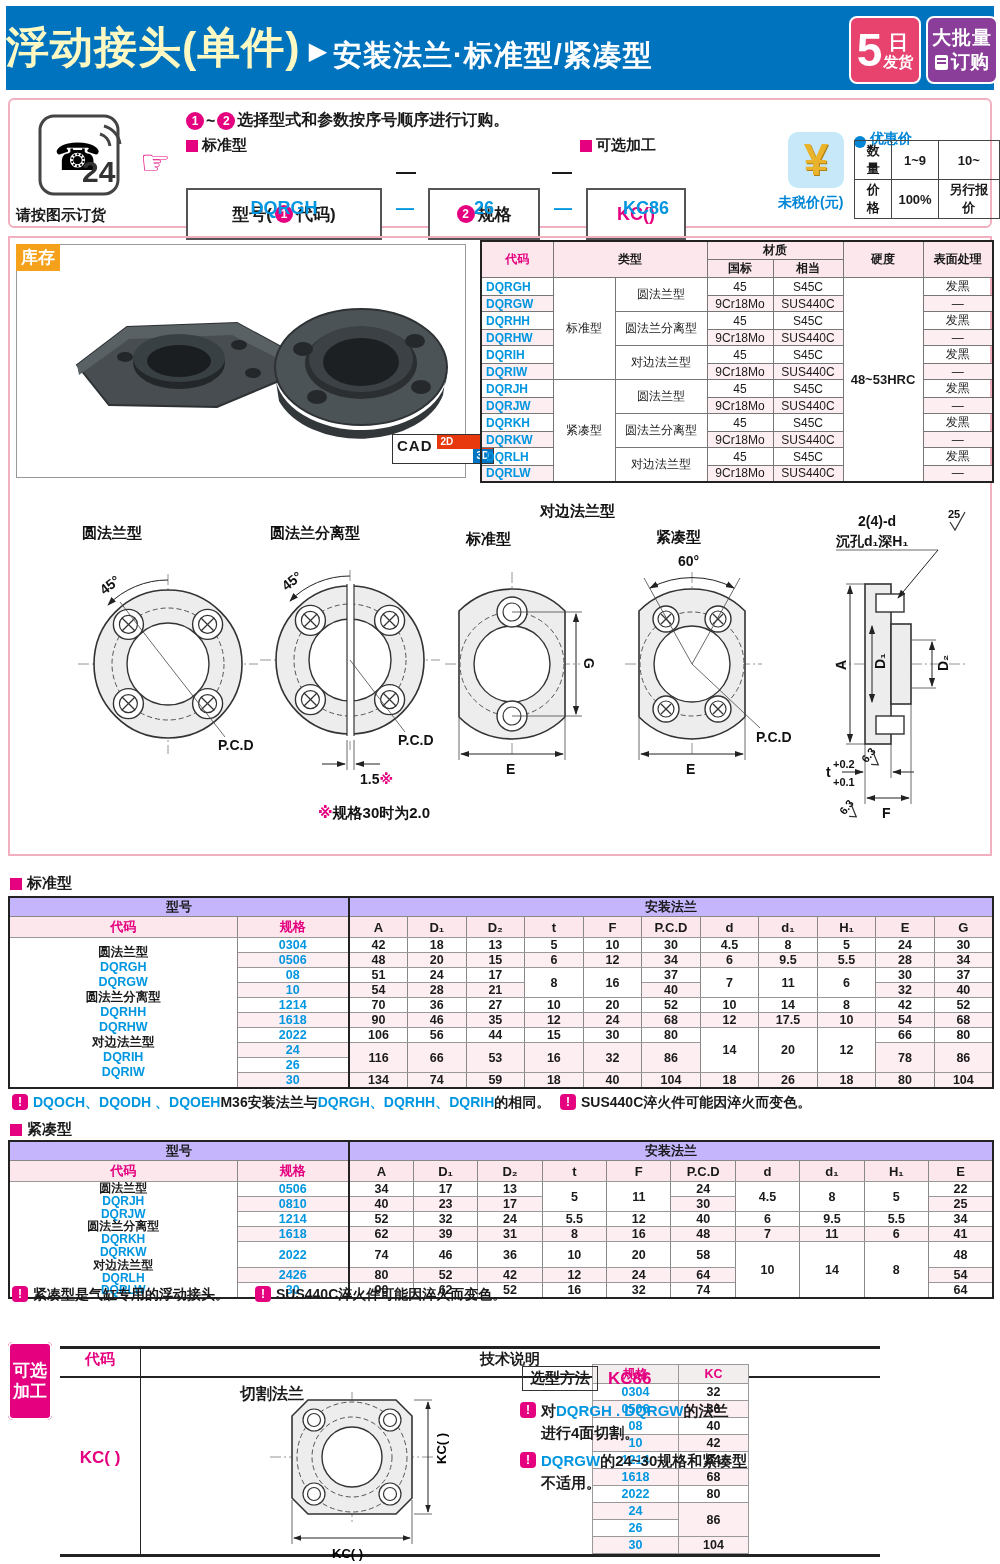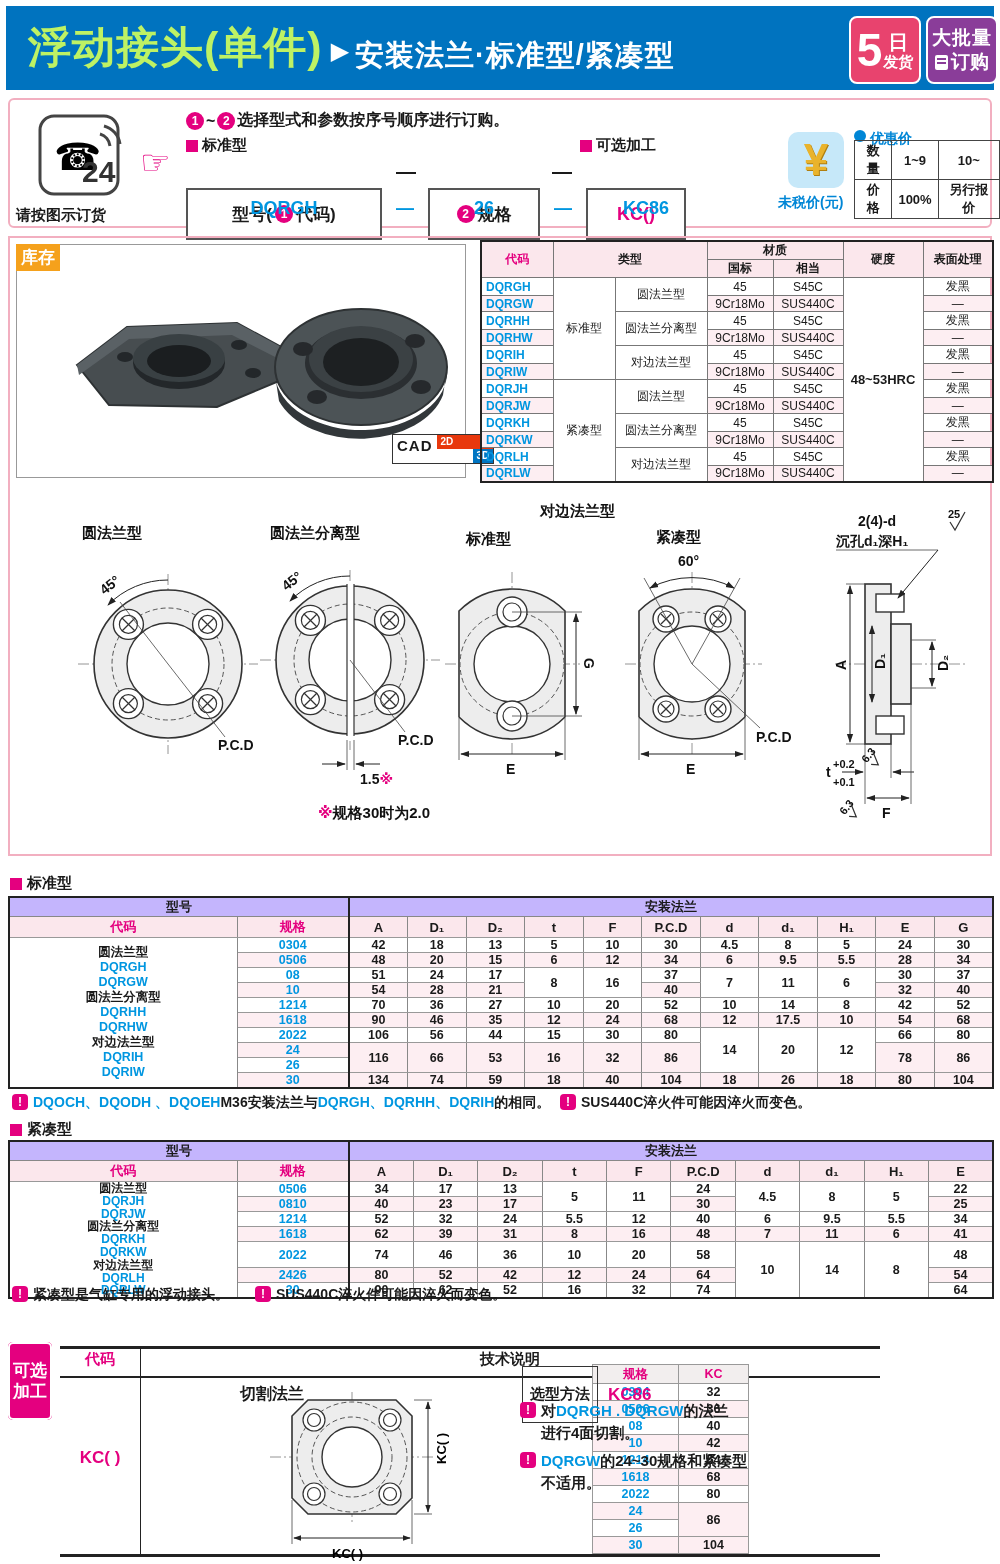--- a/index.html
+++ b/index.html
@@ -8,21 +8,21 @@
     --badgepink:#e8436e; --badgepurple:#8a3d99; --grayhdr:#f4f2f2;
   }
   *{box-sizing:border-box;}
   html,body{margin:0;padding:0;background:#fff;}
   body{font-family:"Liberation Sans","DejaVu Sans",sans-serif;color:var(--ink);}
   #page{position:relative;width:1000px;height:1564px;background:#fff;overflow:hidden;}
   .abs{position:absolute;}
 
   
   .hdr{left:6px;top:6px;width:988px;height:84px;background:var(--blue);display:flex;align-items:center;}
-  .hdr .t1{font-size:43px;font-weight:bold;color:#bef264;margin-left:22px;letter-spacing:1px;}
+  .hdr .t1{font-size:43px;font-weight:bold;color:#fef9c3;letter-spacing:1px;}
   .hdr .arr{color:#fff;font-size:24px;margin:6px 6px 0 8px;}
   .hdr .t2{font-size:29px;font-weight:bold;color:#fff;margin-top:16px;letter-spacing:1px;}
   .badge{position:absolute;top:10px;height:68px;border:2px solid #fff;border-radius:8px;color:#fff;}
   .badge-ship{left:843px;width:72px;background:var(--badgepink);display:flex;align-items:center;justify-content:center;}
   .badge-ship .b5{font-size:46px;font-weight:bold;line-height:46px;}
   .badge-ship .bcol{display:flex;flex-direction:column;align-items:center;margin-left:1px;}
   .badge-ship .bday{font-size:20px;font-weight:bold;line-height:22px;}
   .badge-ship .bshp{font-size:15px;font-weight:bold;line-height:17px;}
   .badge-bulk{left:920px;width:72px;background:var(--badgepurple);display:flex;flex-direction:column;align-items:center;justify-content:center;}
   .badge-bulk .l1{font-size:19px;font-weight:bold;line-height:24px;letter-spacing:1px;}
@@ -46,21 +46,21 @@
   .ob2{left:428px;width:112px;}
   .ob3{left:586px;width:100px;color:var(--mag);font-size:18px;}
   .odash{position:absolute;top:160px;font-size:20px;font-weight:bold;}
   .od1{left:396px;} .od2{left:552px;}
   .example{left:186px;top:198px;width:520px;display:flex;font-size:18px;font-weight:bold;color:var(--link);}
   .example span{display:inline-block;text-align:center;}
   .ex0{width:196px;} .ex1{width:46px;} .ex2{width:112px;} .ex3{width:46px;} .ex4{width:120px;}
   .price-icon{left:788px;top:132px;width:56px;height:56px;background:#c6e8f9;border-radius:10px;display:flex;align-items:center;justify-content:center;}
   .price-icon span{color:#e9b32c;font-size:44px;font-weight:bold;text-shadow:1px 1px 0 #b07f10;}
   .price-cap{left:778px;top:194px;font-size:14px;font-weight:bold;color:#0086d6;}
-  .disc{left:854px;top:130px;font-size:14px;font-weight:bold;color:#0086d6;display:flex;align-items:flex-start;gap:4px;}
+  .disc{left:854px;top:130px;font-size:14px;font-weight:bold;color:#0086d6;display:flex;align-items:flex-end;gap:4px;}
   .disc .dot{width:12px;height:12px;border-radius:50%;background:#0086d6;display:inline-block;}
   table.ptable{left:854px;top:140px;border-collapse:collapse;position:absolute;}
   table.ptable td{border:1px solid #444;font-size:13px;font-weight:bold;padding:1px 6px;height:20px;text-align:center;}
 
   
   .main-frame{left:8px;top:236px;width:984px;height:620px;border:2px solid var(--frame);}
   .photo-box{left:16px;top:244px;width:450px;height:234px;border:1px solid #999;background:#fff;}
   .stock{left:16px;top:244px;width:44px;height:27px;background:var(--orange);color:#fff;font-size:17px;font-weight:bold;display:flex;align-items:center;justify-content:center;}
   .cad{left:392px;top:434px;display:flex;border:1px solid #333;background:#fff;}
   .cad .cadtxt{font-size:15px;font-weight:bold;padding:2px 4px;letter-spacing:1px;}
@@ -119,21 +119,21 @@
   .opt-h1{left:60px;top:1350px;width:80px;text-align:center;font-size:15px;font-weight:bold;}
   .opt-h2{left:140px;top:1350px;width:740px;text-align:center;font-size:15px;font-weight:bold;}
   .opt-code{left:60px;top:1448px;width:80px;text-align:center;font-size:17px;font-weight:bold;color:var(--mag);}
   .cut-lbl{left:240px;top:1384px;font-size:16px;font-weight:bold;}
   #kc-table{left:592px;top:1364px;position:absolute;border-collapse:collapse;table-layout:fixed;width:156px;}
   #kc-table th,#kc-table td{border:1px solid #999;text-align:center;padding:0;height:17px;font-size:12.5px;font-weight:bold;}
   #kc-table th{background:#f2eeee;color:var(--mag);height:19px;}
   #kc-table td.spec{color:var(--link);}
   #kc-table tr:nth-child(even) td{background:var(--pinkrow);}
   .method{left:522px;top:1366px;display:flex;align-items:center;gap:10px;}
-  .method .mbox{border:1.5px solid #333;padding:18px 7px;font-size:15px;font-weight:bold;}
+  .method .mbox{border:1.5px solid #333;padding:2px 7px;font-size:15px;font-weight:bold;}
   .method .mval{color:var(--mag);font-size:17px;font-weight:bold;}
   .opt-notes{left:520px;top:1400px;width:360px;display:flex;flex-direction:column;gap:6px;}
   .opt-notes .note{font-size:15px;line-height:22px;}
 </style>
 </head>
 <body>
 
 <div id="page">
 
   <div class="abs hdr">

